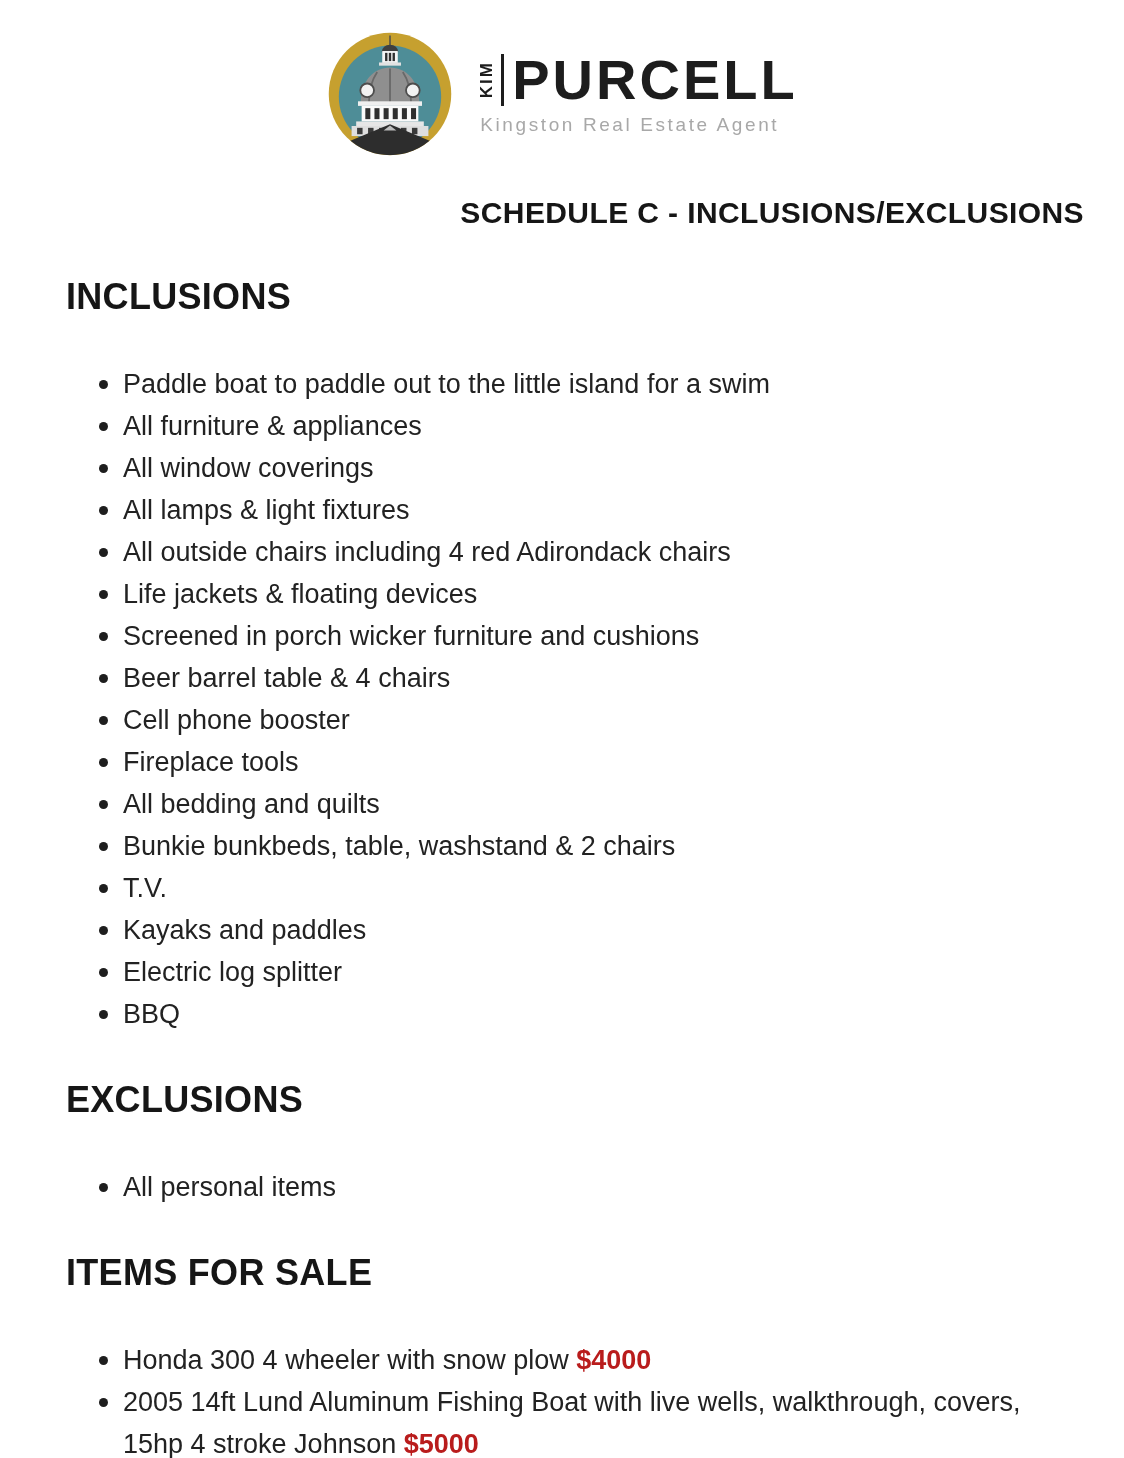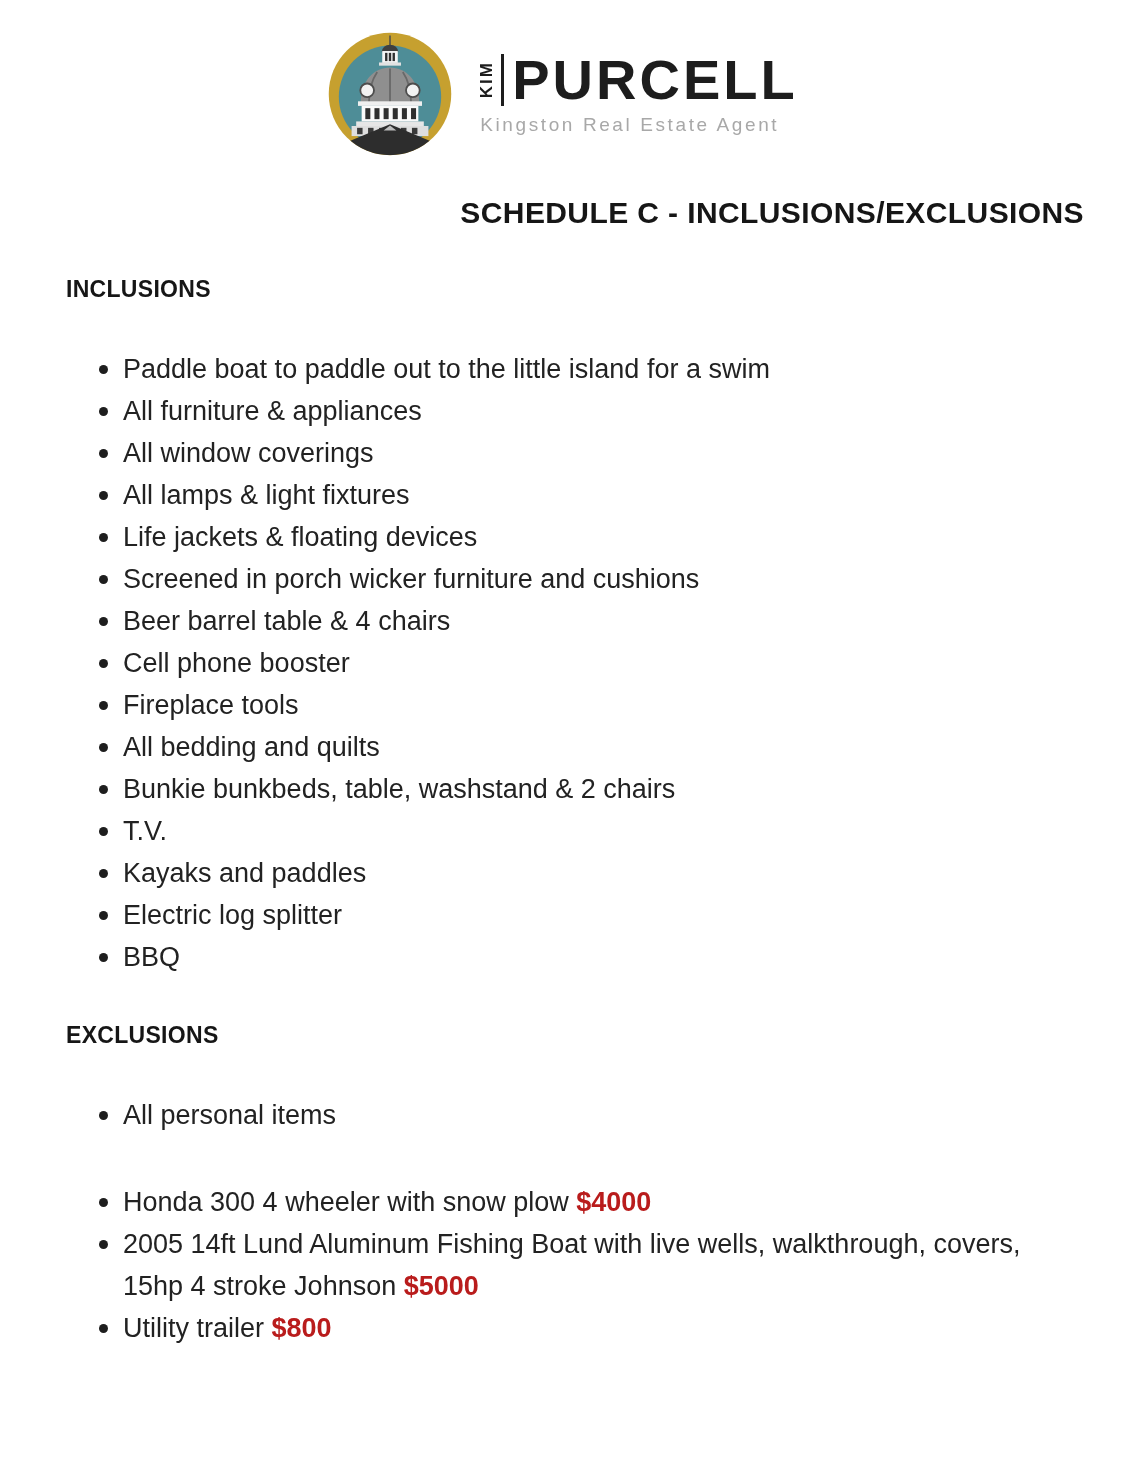--- a/index.html
+++ b/index.html
@@ -64,21 +64,21 @@
     font-size: 30px;
     font-weight: 700;
     letter-spacing: 0.4px;
     color: #161616;
   }
 
   
   .sections { margin-top: 46px; }
   .doc-section + .doc-section { margin-top: 44px; }
   .section-heading {
-    font-size: 23px;
+    font-size: 36px;
     font-weight: 700;
     color: #161616;
     letter-spacing: 0.3px;
     margin-bottom: 9px;
   }
   .item-list { list-style: none; margin-top: 45px; }
   .item {
     position: relative;
     padding-left: 57px;
     font-size: 27px;
@@ -159,40 +159,42 @@
   <h1 class="doc-title">SCHEDULE C - INCLUSIONS/EXCLUSIONS</h1>
 
   <main class="sections">
       <section class="doc-section">
         <h2 class="section-heading">INCLUSIONS</h2>
         <ul class="item-list">
           <li class="item"><span class="item-text">Paddle boat to paddle out to the little island for a swim</span></li>
           <li class="item"><span class="item-text">All furniture &amp; appliances</span></li>
           <li class="item"><span class="item-text">All window coverings</span></li>
           <li class="item"><span class="item-text">All lamps &amp; light fixtures</span></li>
+          <li class="item"><span class="item-text">All outside chairs including 4 red Adirondack chairs</span></li>
           <li class="item"><span class="item-text">Life jackets &amp; floating devices</span></li>
           <li class="item"><span class="item-text">Screened in porch wicker furniture and cushions</span></li>
           <li class="item"><span class="item-text">Beer barrel table &amp; 4 chairs</span></li>
           <li class="item"><span class="item-text">Cell phone booster</span></li>
           <li class="item"><span class="item-text">Fireplace tools</span></li>
           <li class="item"><span class="item-text">All bedding and quilts</span></li>
           <li class="item"><span class="item-text">Bunkie bunkbeds, table, washstand &amp; 2 chairs</span></li>
           <li class="item"><span class="item-text">T.V.</span></li>
           <li class="item"><span class="item-text">Kayaks and paddles</span></li>
           <li class="item"><span class="item-text">Electric log splitter</span></li>
           <li class="item"><span class="item-text">BBQ</span></li>
         </ul>
       </section>
       <section class="doc-section">
         <h2 class="section-heading">EXCLUSIONS</h2>
         <ul class="item-list">
           <li class="item"><span class="item-text">All personal items</span></li>
         </ul>
       </section>
       <section class="doc-section">
+        <h2 class="section-heading">ITEMS FOR SALE</h2>
         <ul class="item-list">
           <li class="item"><span class="item-text">Honda 300 4 wheeler with snow plow</span> <strong class="price">$4000</strong></li>
           <li class="item"><span class="item-text">2005 14ft Lund Aluminum Fishing Boat with live wells, walkthrough, covers, 15hp 4 stroke Johnson</span> <strong class="price">$5000</strong></li>
           <li class="item"><span class="item-text">Utility trailer</span> <strong class="price">$800</strong></li>
         </ul>
       </section>
     </main>
 
 </div>
 

